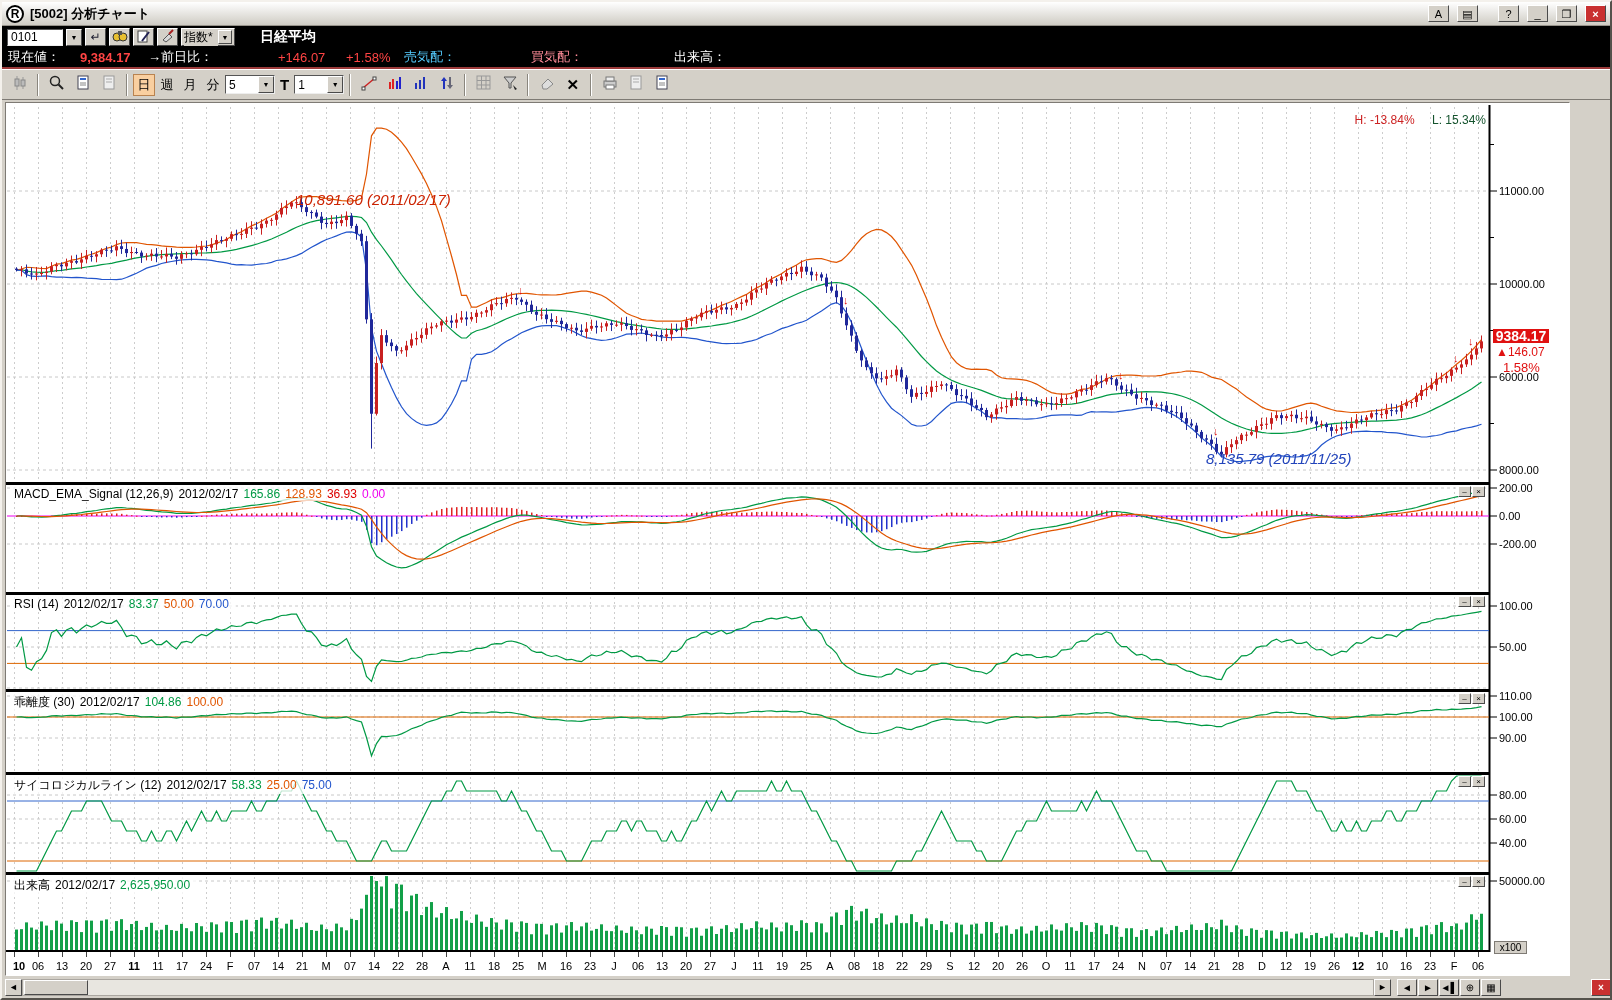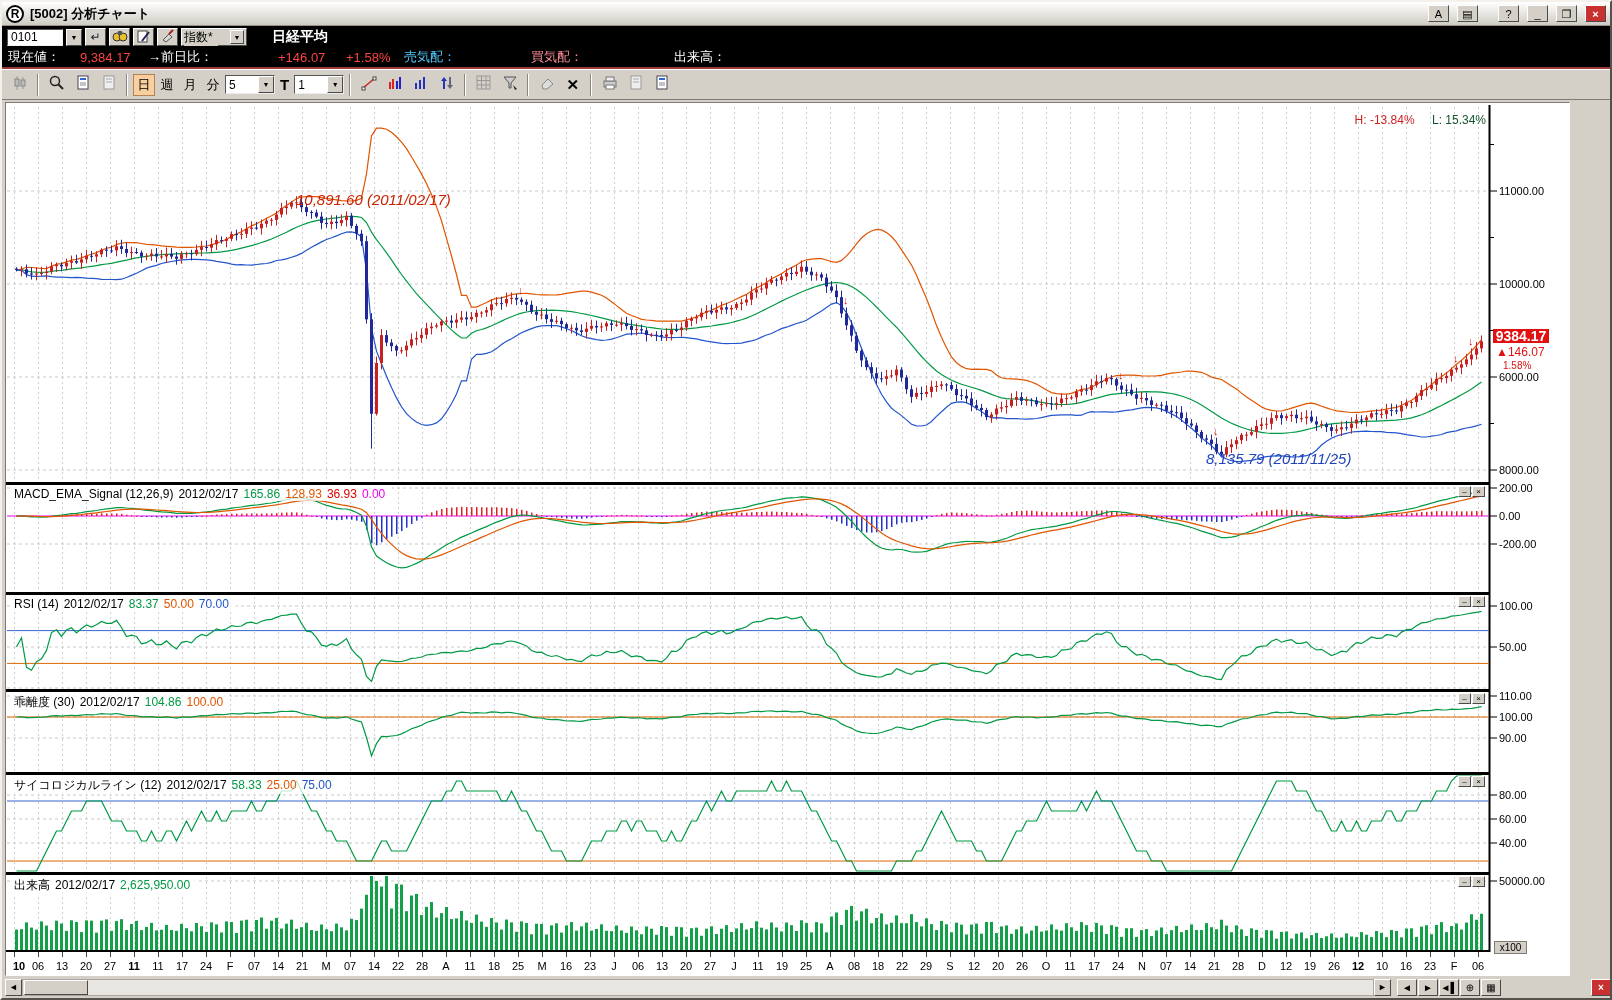--- a/index.html
+++ b/index.html
@@ -19,21 +19,21 @@
   .wbtn.close { background:#c93030; color:#fff; font-weight:bold; }
   
   .cmdbar { height:22px; background:#000; display:flex; align-items:center; padding:0 5px; gap:3px; }
   .codebox { width:56px; height:17px; background:#fff; border:1px solid; border-color:#555 #eee #eee #555;
     font-size:12px; padding:0 3px; font-family:"Liberation Sans",sans-serif; }
   .dda { width:16px; height:17px; background:#d4d0c8; border:1px solid; border-color:#fff #4a4a4a #4a4a4a #fff;
     font-size:7px; display:flex; align-items:center; justify-content:center; }
   .cbtn { width:21px; height:18px; background:#d4d0c8; border:1px solid; border-color:#fff #4a4a4a #4a4a4a #fff;
     display:flex; align-items:center; justify-content:center; padding:0; }
   .ddbox { height:18px; background:#d4d0c8; border:1px solid; border-color:#fff #4a4a4a #4a4a4a #fff;
-    display:flex; align-items:center; font-size:12px; padding:0 2px; gap:12px; }
+    display:flex; align-items:center; font-size:12px; padding:0 2px; gap:0; }
   .ddbox .val { background:#d4d0c8; min-width:34px; }
   .instrument { color:#fff; font-weight:bold; font-size:14px; margin-left:22px; }
   .quotebar { height:18px; background:#000; color:#fff; font-size:13px; display:flex; align-items:center; white-space:nowrap; }
   .quotebar span { display:inline-block; }
   .maroon { height:3px; background:#9c3a3a; border-top:1px solid #000; }
   
   .toolbar2 { height:31px; background:#d4d0c8; border-top:1px solid #fff; border-bottom:1px solid #7e7a74;
     display:flex; align-items:center; padding:0 5px; gap:1px; }
   .tbtn { width:25px; height:25px; display:flex; align-items:center; justify-content:center;
     background:transparent; border:1px solid transparent; padding:0; }
@@ -54,21 +54,21 @@
   .phead span { margin-right:5px; }
   .ytick { position:absolute; left:1493px; font-size:11px; height:14px; line-height:14px; color:#000; z-index:5; white-space:nowrap;}
   .xlab { position:absolute; top:857px; font-size:11px; width:26px; text-align:center; color:#000; z-index:5; }
   .xlab.bold { font-weight:bold; }
   .hlbox { position:absolute; left:1150px; top:10px; width:330px; text-align:right; font-size:12px; z-index:5; }
   .hlbox span { margin-left:14px; }
   .anno { position:absolute; font-size:15px; white-space:nowrap; z-index:5;font-style:italic; }
   .ptag { position:absolute; left:1487px; top:226px; width:56px; height:14px; color:#fff; font-size:14px;
     line-height:14px; text-align:center; z-index:6; font-weight:bold; }
   .ptag-diff { position:absolute; left:1490px; top:242px; font-size:12px; z-index:6; }
-  .ptag-pct { position:absolute; left:1497px; top:257px; font-size:10px; z-index:6; }
+  .ptag-pct { position:absolute; left:1497px; top:257px; font-size:13px; z-index:6; }
   .x100 { position:absolute; left:1488px; top:838px; width:33px; height:13px; background:#d4d0c8;
     border:1px solid #7e7a74; font-size:10px; line-height:11px; text-align:center; z-index:6; }
   .pwbtns { position:absolute; display:flex; gap:1px; z-index:6; }
   .pwbtn { width:13px; height:11px; background:#d4d0c8; border:1px solid; border-color:#fff #4a4a4a #4a4a4a #fff;
     font-size:8px; line-height:8px; display:flex; align-items:center; justify-content:center; padding:0; }
   
   .scrollrow { display:flex; margin:2px 0 0 3px; width:1606px; height:18px; align-items:center; }
   .sbtn { width:17px; height:17px; background:#d4d0c8; border:1px solid; border-color:#fff #4a4a4a #4a4a4a #fff;
     font-size:9px; display:flex; align-items:center; justify-content:center; padding:0; }
   .strack { width:1352px; height:17px; background:#e8e6e0; border:1px solid #aaa6a0; position:relative; }
@@ -123,21 +123,21 @@
       </button>
     <div class="ddbox">
       <span class="val">指数*</span>
       <span class="dda" style="height:14px;width:14px;">▼</span>
     </div>
     <span class="instrument">日経平均</span>
   </div>
 
   <div class="quotebar">
     <span style="margin-left:6px;width:72px;">現在値：</span>
-    <span style="width: 62px; font-weight: normal; color: rgb(255, 68, 68);">9,384.17</span>
+    <span style="width: 62px; font-weight: bold; color: rgb(255, 68, 68);">9,384.17</span>
     <span style="width:94px;margin-left:6px;">→前日比：</span>
     <span style="width: 62px; margin-left: 36px; color: rgb(255, 68, 68);">+146.07</span>
     <span style="width: 58px; margin-left: 6px; color: rgb(255, 68, 68);">+1.58%</span>
     <span style="color: rgb(85, 204, 255);">売気配：</span>
     <span style="margin-left: 75px; color: rgb(255, 140, 153);">買気配：</span>
     <span style="margin-left:91px;">出来高：</span>
   </div>
   <div class="maroon"></div>
 
   <div class="toolbar2">

